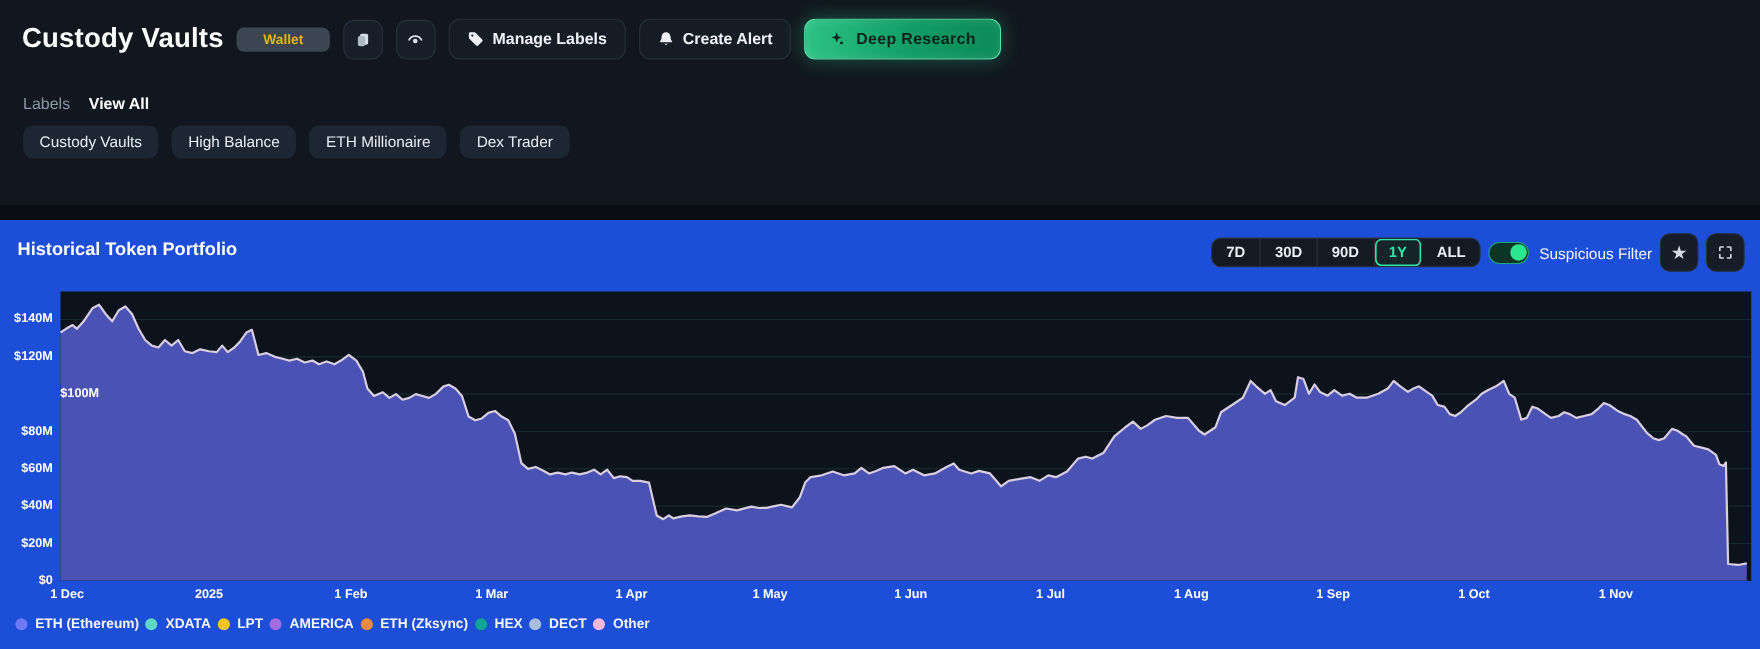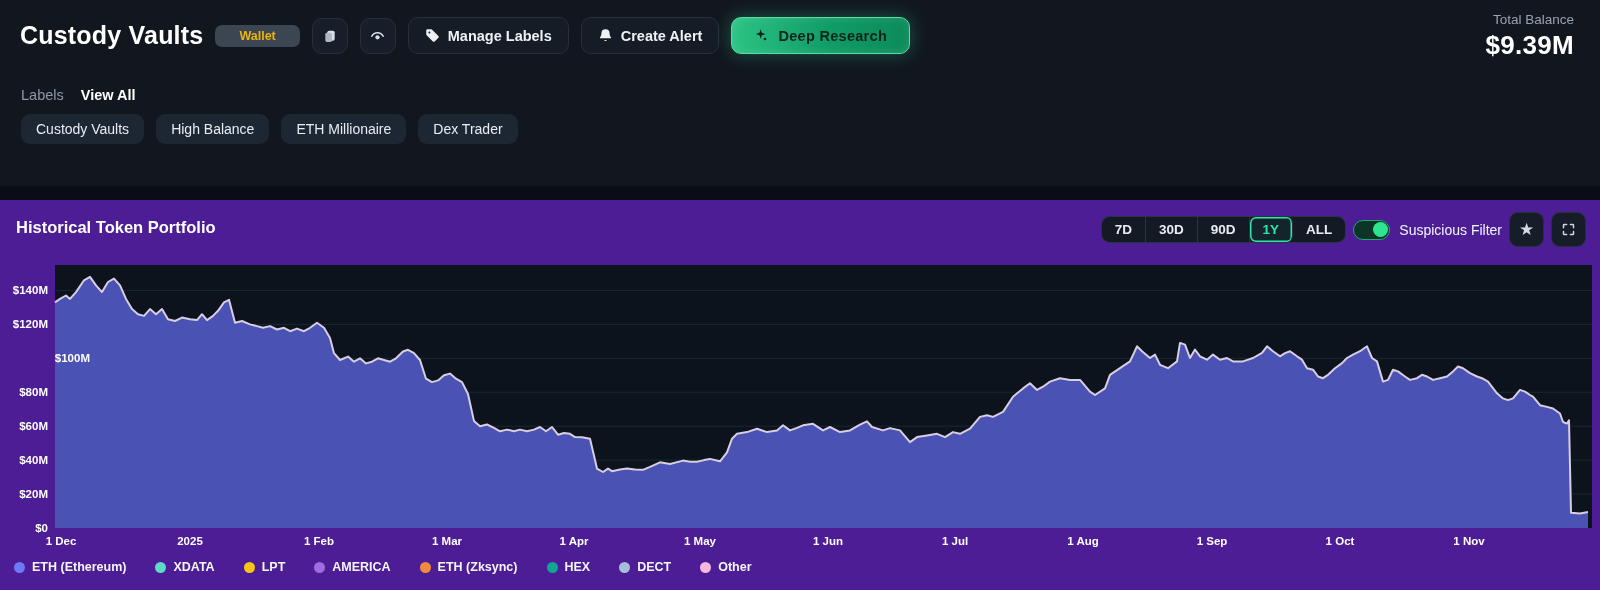--- a/index.html
+++ b/index.html
@@ -33,42 +33,42 @@
   .balance-box { position:absolute; top:12px; right:26px; text-align:right; }
   .balance-label { color:#97a1b1; font-size:13.5px; font-weight:400; }
   .balance-value { color:#ffffff; font-size:26px; font-weight:700; margin-top:3px; letter-spacing:.3px; }
   .labels-row { position:absolute; top:87px; left:21px; display:flex; align-items:center; gap:17px; font-size:14.5px; }
   .labels-caption { color:#8d97a7; }
   .view-all { color:#ffffff; font-weight:700; cursor:pointer; }
   .chips-row { position:absolute; top:114px; left:21px; display:flex; gap:12px; }
   .chip { background:#1d2633; color:#e8edf3; font-size:14px; font-weight:400; padding:7px 15px; border-radius:9px; cursor:pointer; white-space:nowrap; }
   .divider-band { position:absolute; top:186px; left:0; width:1600px; height:14px; background:#0a0e14; }
   
-  .panel { position:absolute; top:200px; left:0; width:1600px; height:390px; background:#4c1d95; }
+  .panel { position:absolute; top:200px; left:0; width:1600px; height:390px; background:#1d4ed8; }
   .panel-header { position:absolute; top:10px; left:0; width:100%; height:40px; }
   .panel-title { position:absolute; left:16px; top:8px; font-size:16.5px; font-weight:700; color:#ffffff; }
   .controls { position:absolute; right:14px; top:2px; display:flex; align-items:center; gap:7px; }
   .seg-control { display:flex; align-items:center; border:1px solid #2a3340; border-radius:9px; overflow:hidden; background:#141a24; }
   .seg { padding:5px 13px; font-size:13.5px; font-weight:700; color:#e8edf3; border-right:1px solid #2a3340; cursor:pointer; }
   .seg:last-child { border-right:none; }
   .seg.active { color:#2ee5a9; box-shadow:inset 0 0 0 1.5px #2ee5a9; border-radius:6px; background:rgba(46,229,169,.05); }
   .toggle-group { display:flex; align-items:center; gap:9px; }
   .toggle { width:37px; height:20px; border-radius:11px; background:#0d3527; border:1.5px solid #1ea877; position:relative; cursor:pointer; }
   .toggle-knob { position:absolute; right:1px; top:1px; width:15px; height:15px; border-radius:50%; background:#2ee58f; }
   .toggle-label { font-size:14px; font-weight:400; color:#f2f5f9; }
   .sq-btn { width:35px; height:35px; border-radius:9px; background:#161d28; border:1px solid #272f3c; display:flex; align-items:center; justify-content:center; cursor:pointer; color:#cfd7e2; }
   .star-glyph { font-size:17px; line-height:1; color:#d3dae4; }
   
   .chart-area { position:absolute; top:58px; left:0; width:1600px; height:296px; }
   .plot-bg { position:absolute; left:55px; top:7px; width:1537px; height:263px; background:#0d131d; }
   .plot-svg { position:absolute; left:55px; top:7px; overflow:visible; }
   .y-label { position:absolute; width:48px; text-align:right; font-size:11.5px; font-weight:700; color:#ffffff; }
   .x-label { position:absolute; width:70px; text-align:center; font-size:11.5px; font-weight:700; color:#ffffff; top:277px; }
   
-  .legend { position:absolute; left:14px; top:360px; display:flex; align-items:center; gap:29px; }
+  .legend { position:absolute; left:14px; top:360px; display:flex; align-items:center; gap:6px; }
   .legend-item { display:flex; align-items:center; gap:7px; }
   .legend-dot { width:11px; height:11px; border-radius:50%; flex:none; }
   .legend-text { font-size:12.5px; font-weight:700; color:#f4f6f9; white-space:nowrap; }
   svg { display:block; }
 </style>
 </head>
 <body>
 
 <div class="top-section">
   <div class="title-row">
@@ -116,24 +116,20 @@
       <span>
         <svg width="16" height="16" viewBox="0 0 24 24">
             <path d="M10 2 l1.8 5.4 L17.2 9 l-5.4 1.8 L10 16.2 l-1.8-5.4 L2.8 9 l5.4-1.8z" fill="#0b241b"></path>
             <circle cx="16.5" cy="16.5" r="2" fill="#0b241b"></circle>
           </svg>
       </span>
       <span>Deep Research</span>
     </button>
   </div>
 
-  <div class="balance-box">
-    <div class="balance-label">Total Balance</div>
-    <div class="balance-value">$9.39M</div>
-  </div>
 
   <div class="labels-row">
     <span class="labels-caption">Labels</span>
     <span class="view-all">View All</span>
   </div>
   <div class="chips-row">
       <div class="chip">Custody Vaults</div>
       <div class="chip">High Balance</div>
       <div class="chip">ETH Millionaire</div>
       <div class="chip">Dex Trader</div>

